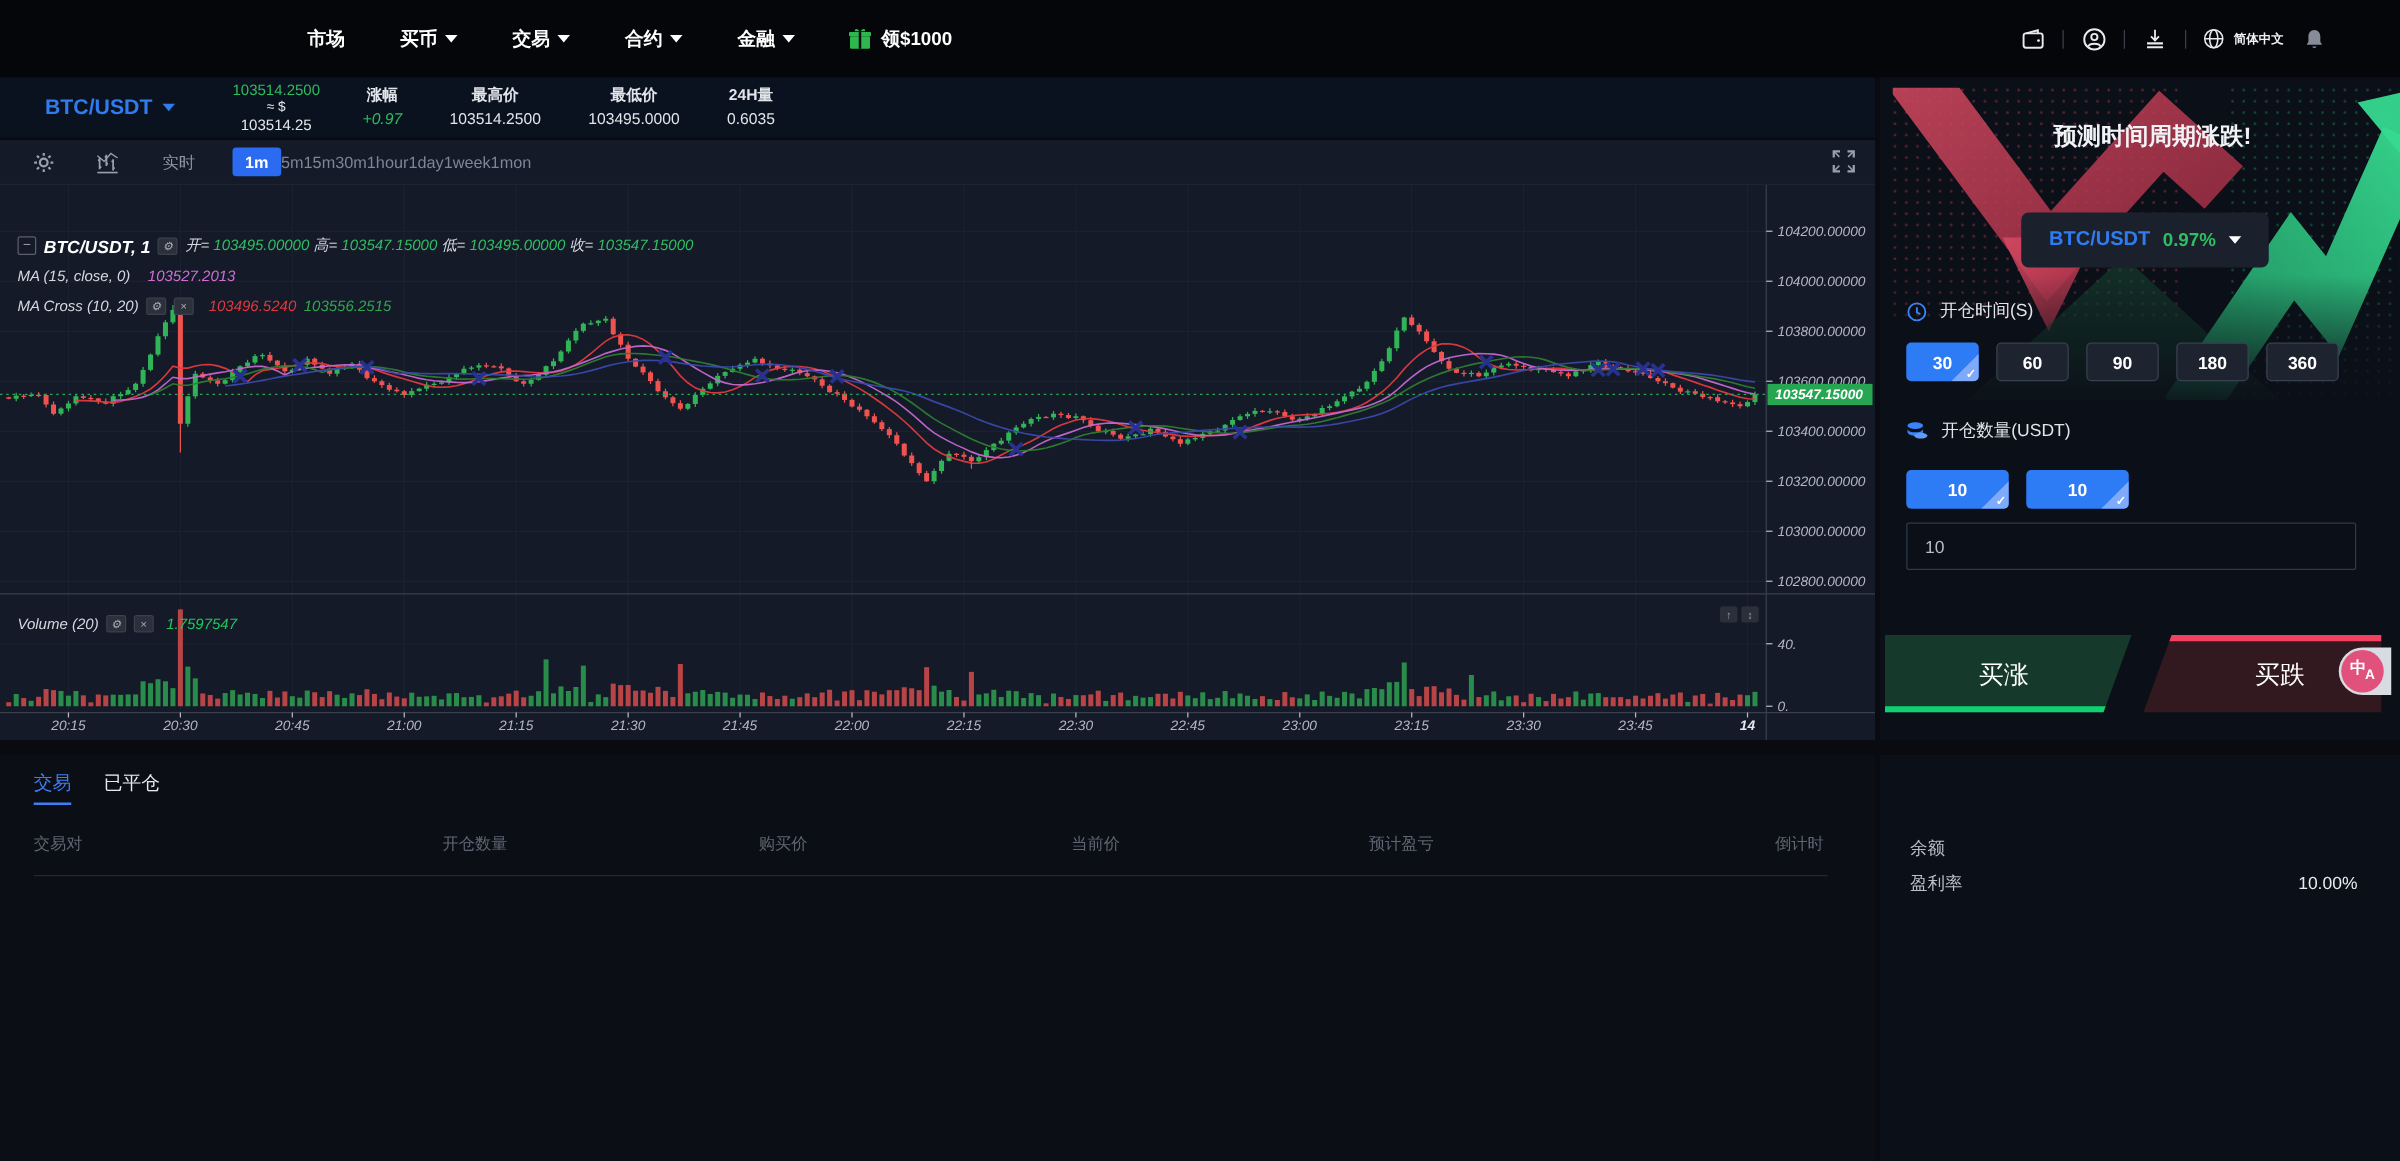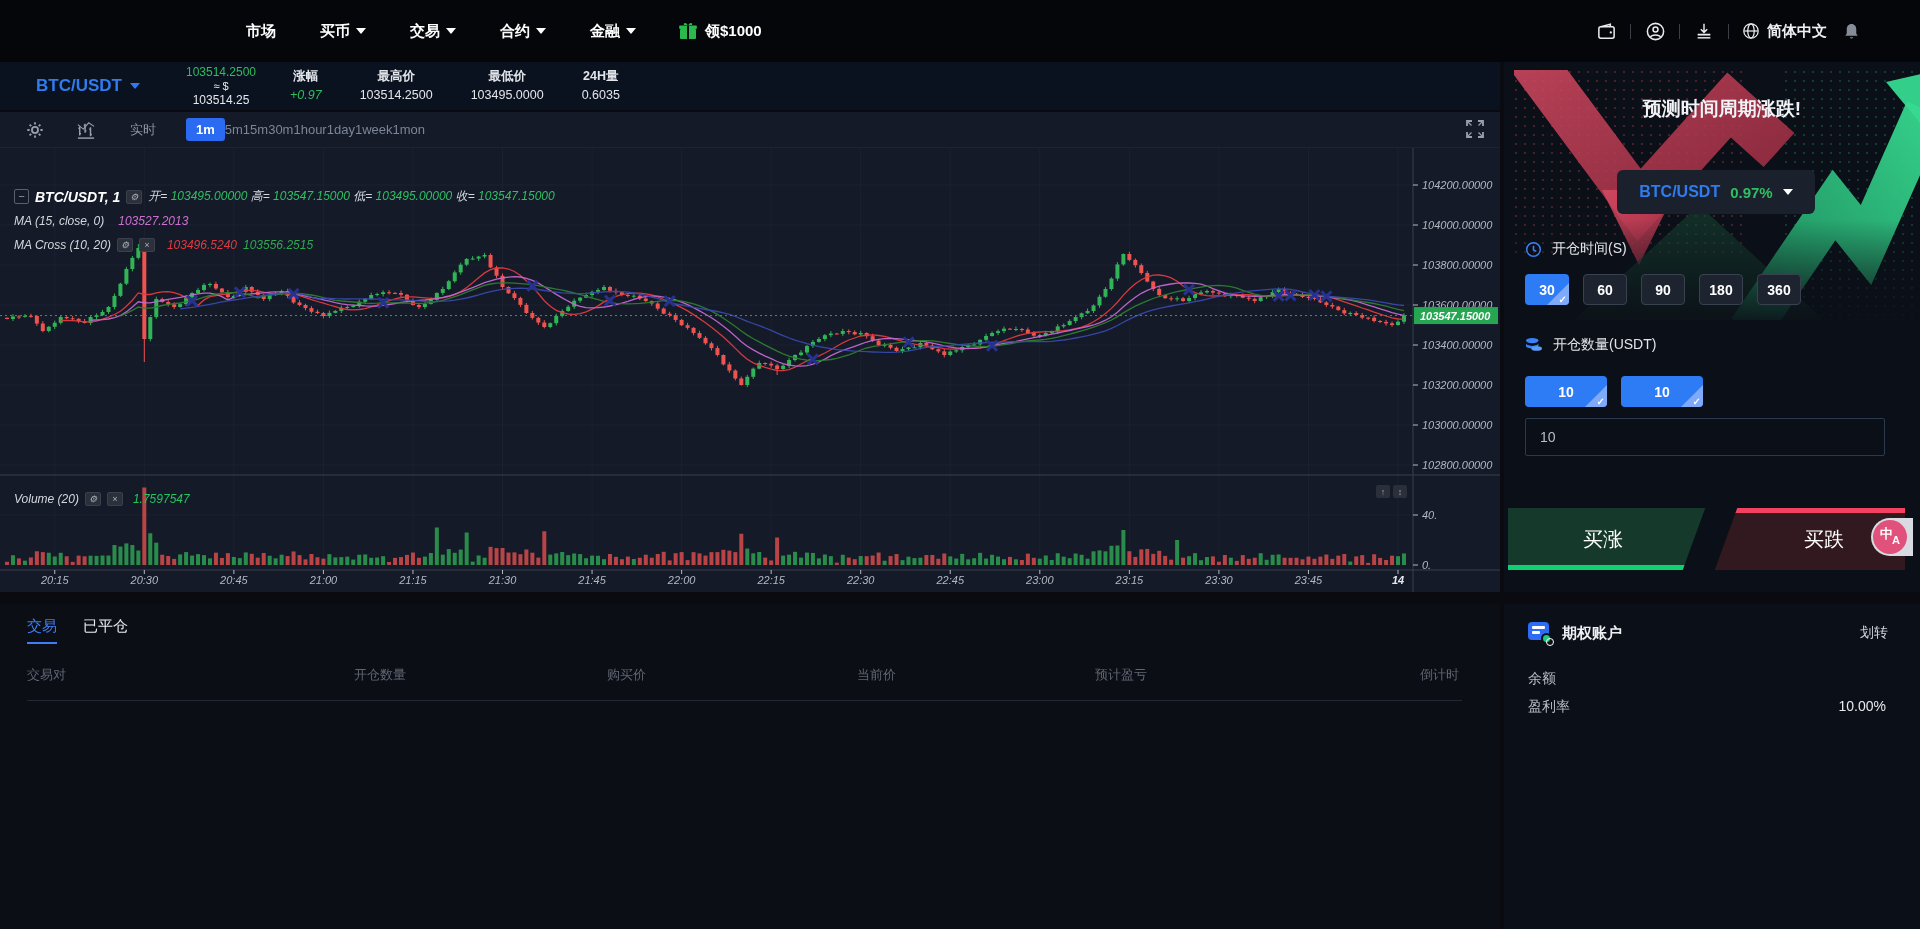--- a/index.html
+++ b/index.html
@@ -8,21 +8,21 @@
   
   .nav{position:absolute;top:0;left:0;width:1920px;height:62px;background:#050609;display:flex;align-items:center;}
   .nav-items{display:flex;align-items:center;gap:44px;margin-left:246px;}
   .nav-item{display:flex;align-items:center;gap:6px;color:#fff;font-size:15px;font-weight:bold;cursor:pointer;}
   .caret{width:0;height:0;border-left:5px solid transparent;border-right:5px solid transparent;border-top:6px solid #fff;display:inline-block;}
   .caret.blue{border-top-color:#2f7cf0;}
   .nav-bonus{display:flex;align-items:center;gap:7px;margin-left:42px;color:#fff;font-size:15px;font-weight:bold;cursor:pointer;}
   .nav-right{display:flex;align-items:center;gap:13px;margin-left:auto;margin-right:58px;}
   .nav-sep{width:1px;height:15px;background:#3a3f4a;}
   .nav-ico{width:22px;height:22px;display:flex;align-items:center;justify-content:center;cursor:pointer;}
-  .lang{display:flex;align-items:center;gap:7px;color:#eef0f4;font-size:15px;font-weight:bold;cursor:pointer;}
+  .lang{display:flex;align-items:center;gap:7px;color:#eef0f4;font-size:10px;font-weight:bold;cursor:pointer;}
   .bell{color:#878c99;}
   
   .ticker{position:absolute;top:62px;left:0;width:1500px;height:48px;background:#0b121f;display:flex;align-items:center;}
   .pair{display:flex;align-items:center;gap:8px;margin-left:36px;color:#2f7cf0;font-size:17px;font-weight:bold;cursor:pointer;}
   .price-stack{margin-left:46px;text-align:center;line-height:14px;}
   .price-stack .p1{color:#2ebd5f;font-size:12px;}
   .price-stack .p2{color:#e6e8ec;font-size:11px;}
   .price-stack .p3{color:#e6e8ec;font-size:12px;}
   .tstats{display:flex;margin-left:34px;gap:38px;}
   .tstat{text-align:center;line-height:19px;font-size:12.5px;}
@@ -62,21 +62,21 @@
   
   .rpanel{position:absolute;top:62px;left:1504px;width:416px;height:530px;background:#0b0f17;}
   .banner{position:absolute;top:8px;left:10px;width:416px;height:250px;overflow:hidden;text-decoration:underline;}
   .promo-title{position:absolute;top:26px;left:0;width:416px;text-align:center;font-size:19px;font-weight:bold;color:#f2f3f6;z-index:2;}
   .promo-sub{position:absolute;top:62px;left:0;width:416px;text-align:center;font-size:14px;color:#9aa0aa;z-index:2;}
   .selector{position:absolute;top:100px;left:103px;width:198px;height:44px;background:#1b212c;border-radius:6px;display:flex;align-items:center;justify-content:center;gap:10px;z-index:2;cursor:pointer;}
   .selector .sp{color:#2f7cf0;font-size:16px;font-weight:bold;}
   .selector .sc{color:#2fbf62;font-size:15px;font-weight:bold;}
   .sec-label{position:absolute;left:21px;display:flex;align-items:center;gap:10px;font-size:14px;color:#e2e5ea;z-index:2;}
   .opt-row{position:absolute;left:21px;display:flex;gap:14px;z-index:2;}
-  .opt{position:relative;width:44px;height:31px;background:#1d2430;border:1px solid #394150;border-radius:4px;color:#fff;font-size:14px;font-weight:bold;display:flex;align-items:center;justify-content:center;cursor:pointer;}
+  .opt{position:relative;width:58px;height:31px;background:#1d2430;border:1px solid #394150;border-radius:4px;color:#fff;font-size:14px;font-weight:bold;display:flex;align-items:center;justify-content:center;cursor:pointer;}
   .opt.active,.qk{background:#2e7bf6;border:none;overflow:hidden;}
   .qk{position:relative;width:82px;height:31px;border-radius:4px;color:#fff;font-size:14px;font-weight:bold;display:flex;align-items:center;justify-content:center;cursor:pointer;}
   .badge{position:absolute;right:0;bottom:0;width:0;height:0;border-left:22px solid transparent;border-bottom:22px solid #7fa9f9;}
   .badge-check{position:absolute;right:2px;bottom:0;color:#fff;font-size:10px;z-index:2;}
   .amt-input{position:absolute;left:21px;top:356px;width:360px;height:38px;border:1px solid #2c3a4d;border-radius:2px;background:transparent;color:#b9bec6;font-size:14px;padding-left:14px;z-index:2;}
   .buyrow{position:absolute;left:4px;top:446px;width:397px;height:62px;overflow:hidden;}
   .buy-up-bg{position:absolute;left:-30px;top:0;width:216px;height:62px;background:#15392a;border-bottom:5px solid #0fd173;transform:skewX(-20deg);}
   .buy-dn-bg{position:absolute;left:218px;right:-30px;top:0;height:62px;background:#32191f;border-top:5px solid #f4415f;transform:skewX(-20deg);}
   .buy-txt{position:absolute;top:0;height:62px;display:flex;align-items:center;justify-content:center;color:#fff;font-size:20px;cursor:pointer;z-index:2;}
   .bu{left:0;width:190px;}
@@ -1227,28 +1227,20 @@
     </div>
     <div class="trans-badge">
       <div class="trans-circle">
         <span class="g1">中</span>
         <span class="g2">A</span>
       </div>
     </div>
   </div>
 
   <div class="account">
-    <div class="acc-head">
-      <span class="acc-ico">
-        <span class="acc-card"></span>
-          <span class="acc-dot"></span>
-      </span>
-      <span class="acc-title">期权账户</span>
-      <span class="acc-transfer">划转</span>
-    </div>
     <div class="acc-row" style="top:66px;">
       <span>余额</span>
       <span class="rv"></span>
     </div>
     <div class="acc-row" style="top:94px;">
       <span>盈利率</span>
       <span class="rv">10.00%</span>
     </div>
   </div>
 

